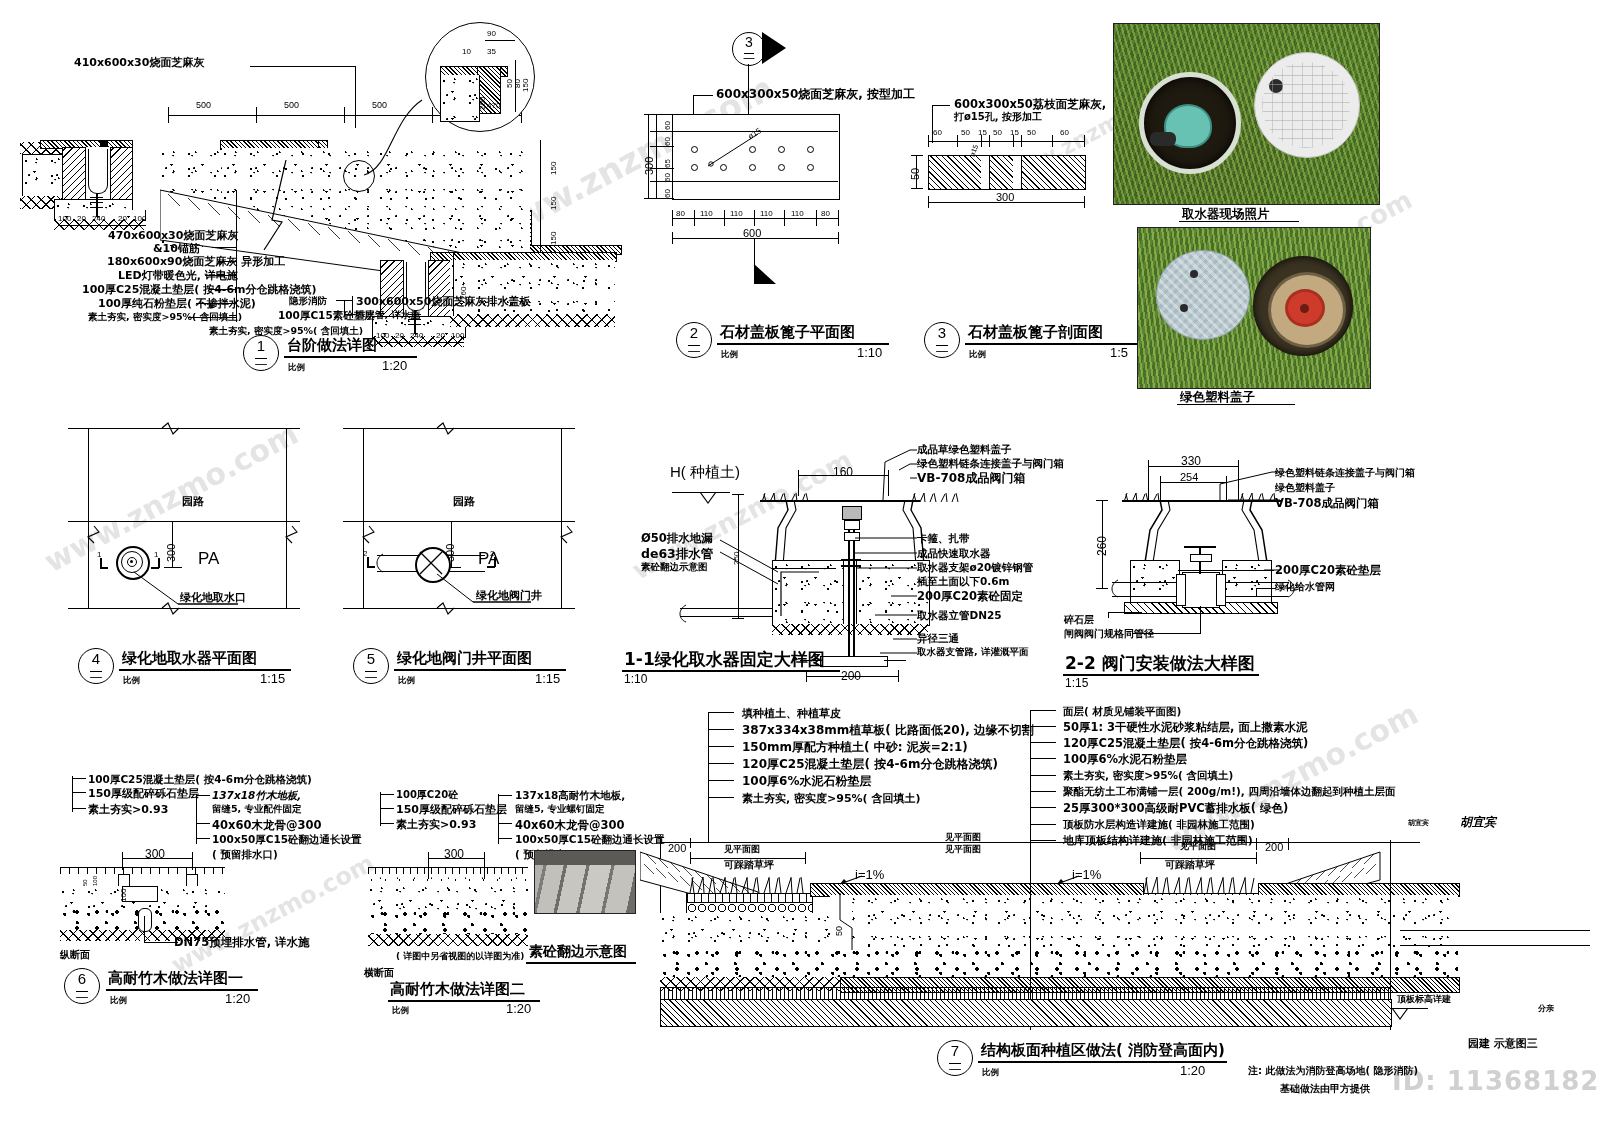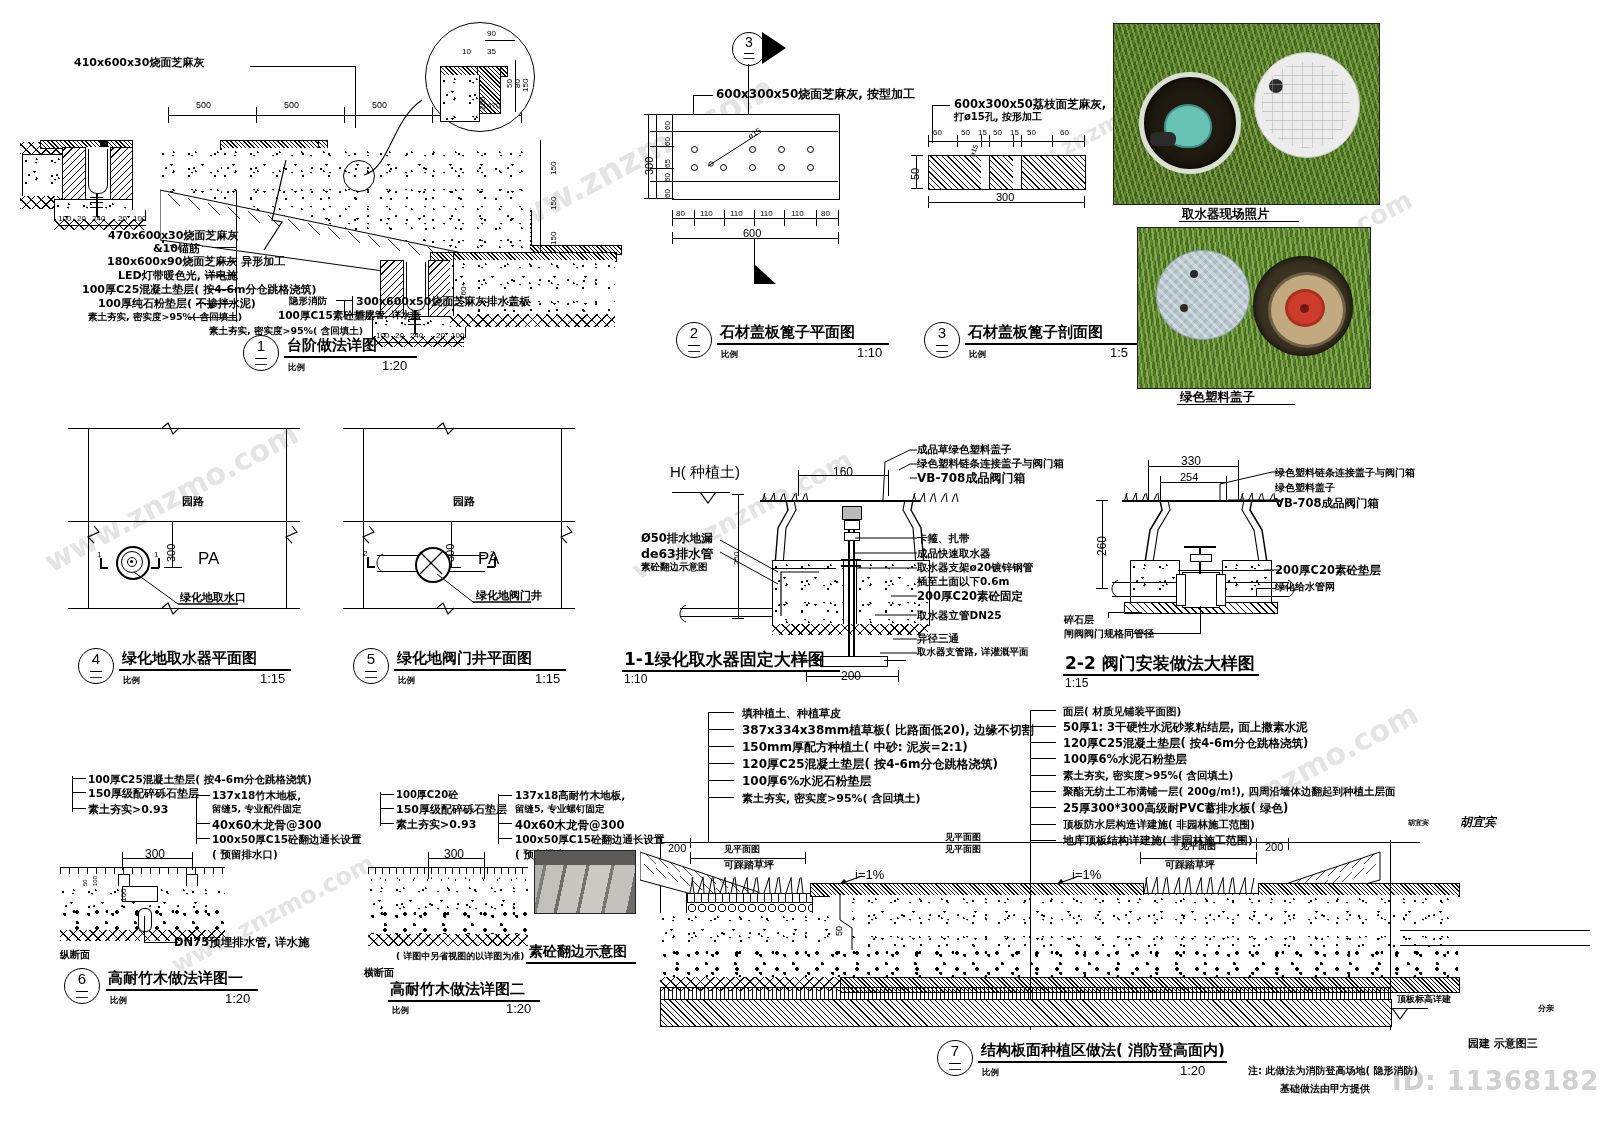--- a/index.html
+++ b/index.html
@@ -748,21 +748,21 @@
   <div class="abs" style="left:60px;top:740px;width:300px;height:270px;">
 
     <div class="txt cn" style="left:28px;top:34px;font-size:10.5px;">100厚C25混凝土垫层( 按4-6m分仓跳格浇筑)</div>
     <div class="txt cn" style="left:28px;top:48px;font-size:11px;">150厚级配碎砾石垫层</div>
     <div class="txt cn" style="left:28px;top:64px;font-size:11px;">素土夯实&gt;0.93</div>
     <div class="ln vl" style="left:12px;top:36px;height:36px;"></div>
     <div class="ln hl" style="left:12px;top:38px;width:14px;"></div>
     <div class="ln hl" style="left:12px;top:52px;width:14px;"></div>
     <div class="ln hl" style="left:12px;top:68px;width:14px;"></div>
 
-    <div class="txt cn" style="left:152px;top:50px;font-size:10.5px;">137x18竹木地板,</div>
+    <div class="txt cn" style="left:152px;top:50px;font-size:10.5px;font-style:italic;">137x18竹木地板,</div>
     <div class="txt cn" style="left:152px;top:64px;font-size:9.5px;">留缝5, 专业配件固定</div>
     <div class="txt cn" style="left:152px;top:79px;font-size:11.5px;">40x60木龙骨@300</div>
     <div class="txt cn" style="left:152px;top:94px;font-size:10.5px;">100x50厚C15砼翻边通长设置</div>
     <div class="txt cn" style="left:152px;top:109px;font-size:10.5px;">( 预留排水口)</div>
     <div class="ln vl" style="left:136px;top:54px;height:50px;"></div>
     <div class="ln hl" style="left:136px;top:55px;width:14px;"></div>
     <div class="ln hl" style="left:136px;top:83px;width:14px;"></div>
     <div class="ln hl" style="left:136px;top:98px;width:14px;"></div>
 
     <div class="ln hl" style="left:62px;top:118px;width:70px;"></div>

